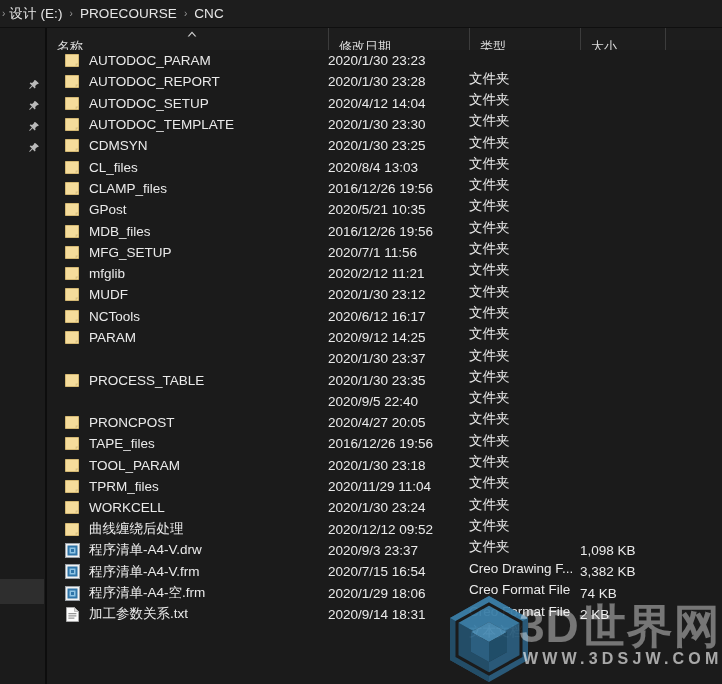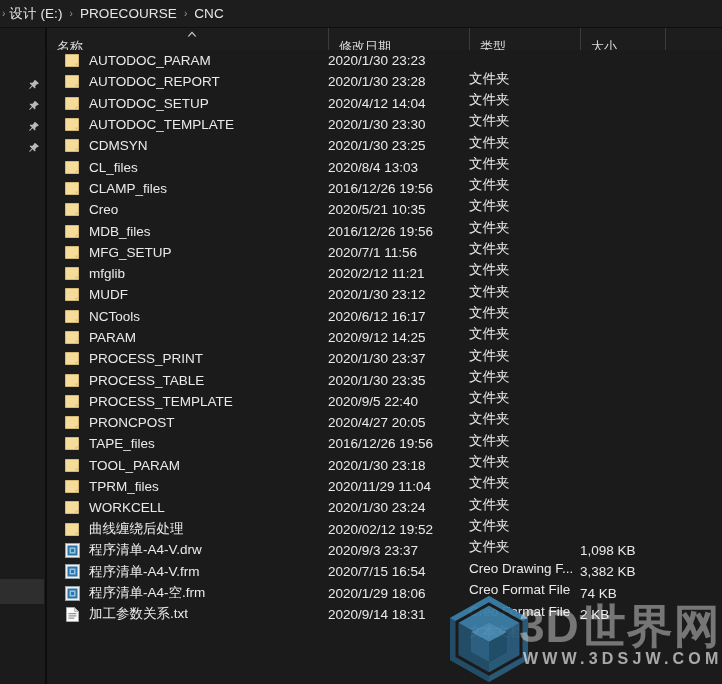--- a/index.html
+++ b/index.html
@@ -353,21 +353,21 @@
     </div>
     <div class="row">
       <div class="cell-name">
         <span class="icon-wrap">
           <svg width="15" height="13" viewBox="0 0 15 13">
             <path d="M0.5 0.5h13v12h-13z" fill="#f5dc9b"></path>
             <path d="M10.6 12.5 V9.4 H13.5 Z" fill="#d9c183"></path>
             <path d="M0.5 0.5h13v12h-13z" fill="none" stroke="#d4b873" stroke-width="1"></path>
           </svg>
         </span>
-        <span>Creo</span>
+        <span>GPost</span>
       </div>
       <div class="cell-date">2020/5/21 10:35</div>
       <div class="cell-type">文件夹</div>
       <div class="cell-size"></div>
     </div>
     <div class="row">
       <div class="cell-name">
         <span class="icon-wrap">
           <svg width="15" height="13" viewBox="0 0 15 13">
             <path d="M0.5 0.5h13v12h-13z" fill="#f5dc9b"></path>
@@ -450,60 +450,40 @@
             <path d="M0.5 0.5h13v12h-13z" fill="none" stroke="#d4b873" stroke-width="1"></path>
           </svg>
         </span>
         <span>PARAM</span>
       </div>
       <div class="cell-date">2020/9/12 14:25</div>
       <div class="cell-type">文件夹</div>
       <div class="cell-size"></div>
     </div>
     <div class="row">
-      <div class="cell-name">
-        <span class="icon-wrap">
-          <svg width="15" height="13" viewBox="0 0 15 13">
-            <path d="M0.5 0.5h13v12h-13z" fill="#f5dc9b"></path>
-            <path d="M10.6 12.5 V9.4 H13.5 Z" fill="#d9c183"></path>
-            <path d="M0.5 0.5h13v12h-13z" fill="none" stroke="#d4b873" stroke-width="1"></path>
-          </svg>
-        </span>
-        <span>PROCESS_PRINT</span>
-      </div>
       <div class="cell-date">2020/1/30 23:37</div>
       <div class="cell-type">文件夹</div>
       <div class="cell-size"></div>
     </div>
     <div class="row">
       <div class="cell-name">
         <span class="icon-wrap">
           <svg width="15" height="13" viewBox="0 0 15 13">
             <path d="M0.5 0.5h13v12h-13z" fill="#f5dc9b"></path>
             <path d="M10.6 12.5 V9.4 H13.5 Z" fill="#d9c183"></path>
             <path d="M0.5 0.5h13v12h-13z" fill="none" stroke="#d4b873" stroke-width="1"></path>
           </svg>
         </span>
         <span>PROCESS_TABLE</span>
       </div>
       <div class="cell-date">2020/1/30 23:35</div>
       <div class="cell-type">文件夹</div>
       <div class="cell-size"></div>
     </div>
     <div class="row">
-      <div class="cell-name">
-        <span class="icon-wrap">
-          <svg width="15" height="13" viewBox="0 0 15 13">
-            <path d="M0.5 0.5h13v12h-13z" fill="#f5dc9b"></path>
-            <path d="M10.6 12.5 V9.4 H13.5 Z" fill="#d9c183"></path>
-            <path d="M0.5 0.5h13v12h-13z" fill="none" stroke="#d4b873" stroke-width="1"></path>
-          </svg>
-        </span>
-        <span>PROCESS_TEMPLATE</span>
-      </div>
       <div class="cell-date">2020/9/5 22:40</div>
       <div class="cell-type">文件夹</div>
       <div class="cell-size"></div>
     </div>
     <div class="row">
       <div class="cell-name">
         <span class="icon-wrap">
           <svg width="15" height="13" viewBox="0 0 15 13">
             <path d="M0.5 0.5h13v12h-13z" fill="#f5dc9b"></path>
             <path d="M10.6 12.5 V9.4 H13.5 Z" fill="#d9c183"></path>
@@ -580,21 +560,21 @@
       <div class="cell-name">
         <span class="icon-wrap">
           <svg width="15" height="13" viewBox="0 0 15 13">
             <path d="M0.5 0.5h13v12h-13z" fill="#f5dc9b"></path>
             <path d="M10.6 12.5 V9.4 H13.5 Z" fill="#d9c183"></path>
             <path d="M0.5 0.5h13v12h-13z" fill="none" stroke="#d4b873" stroke-width="1"></path>
           </svg>
         </span>
         <span>曲线缠绕后处理</span>
       </div>
-      <div class="cell-date">2020/02/12 19:52</div>
+      <div class="cell-date">2020/12/12 09:52</div>
       <div class="cell-type">文件夹</div>
       <div class="cell-size"></div>
     </div>
     <div class="row">
       <div class="cell-name">
         <span class="icon-wrap">
           <svg width="15" height="15" viewBox="0 0 15 15">
             <rect x="0.5" y="0.5" width="14" height="14" fill="#f2f2f2" stroke="#9aa0a6"></rect>
             <rect x="2.5" y="2.5" width="10" height="10" fill="#2e74a8"></rect>
             <rect x="4.5" y="4.5" width="6" height="6" fill="#8fc4e4"></rect>

